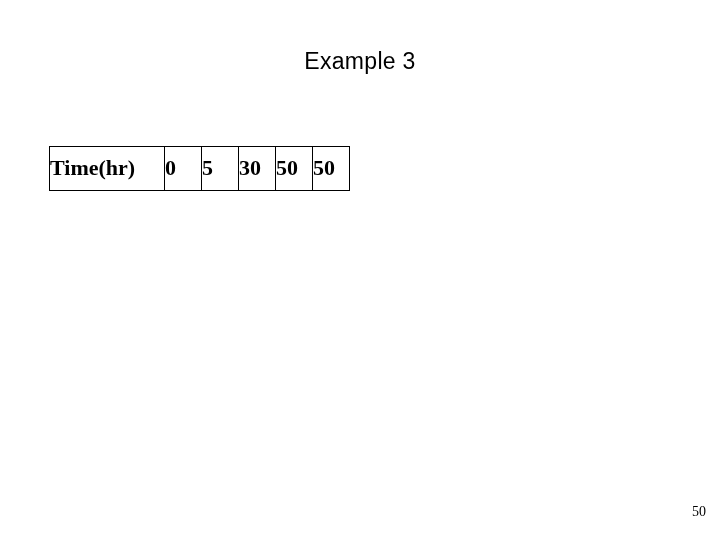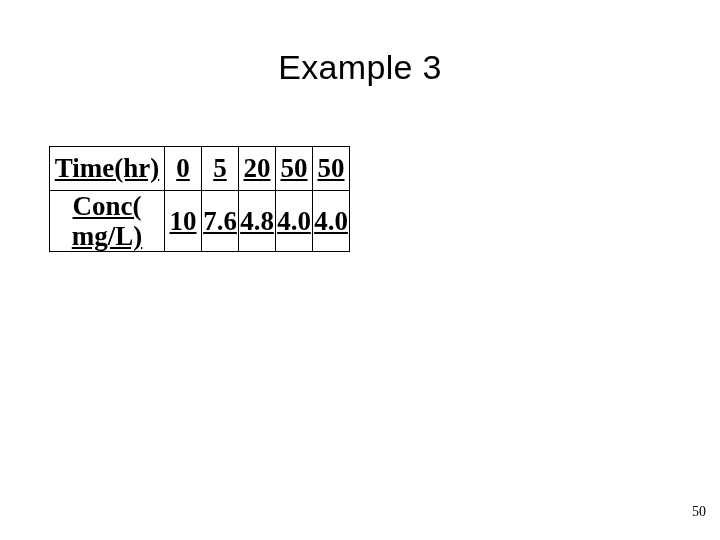--- a/index.html
+++ b/index.html
@@ -21,42 +21,41 @@
     width: 720px;
     height: 540px;
   }
   .slide-title {
     position: absolute;
     left: 0;
     top: 48px;
     width: 720px;
     text-align: center;
     font-family: "Liberation Sans", sans-serif;
-    font-size: 34px;
+    font-size: 23px;
     font-weight: 400;
     color: #000000;
     letter-spacing: 0.3px;
   }
   .data-table {
     position: absolute;
     left: 49px;
     top: 146px;
     border-collapse: collapse;
     font-family: "Liberation Serif", serif;
     font-weight: bold;
     color: #000000;
   }
   .data-table td {
     border: 1.5px solid #000000;
-    text-align: center;
+    text-align: left;
     vertical-align: middle;
-    font-size: 27px;
+    font-size: 22px;
     line-height: 1.12;
     padding: 0;
-    text-decoration: underline;
   }
   .row-label {
     width: 114px;
     height: 43px;
     padding: 2px 4px 2px 4px;
   }
   .cell {
     width: 36px;
     height: 43px;
     padding: 2px 3px;
@@ -77,30 +76,22 @@
 <div class="slide">
 
   <div class="slide-title">Example 3</div>
 
   <table class="data-table">
     <tbody>
       <tr>
         <td class="row-label">Time(hr)</td>
         <td class="cell">0</td>
         <td class="cell">5</td>
-        <td class="cell">20</td>
+        <td class="cell">30</td>
         <td class="cell">50</td>
         <td class="cell">50</td>
-      </tr>
-      <tr>
-        <td class="row-label">Conc( mg/L)</td>
-        <td class="cell">10</td>
-        <td class="cell">7.6</td>
-        <td class="cell">4.8</td>
-        <td class="cell">4.0</td>
-        <td class="cell">4.0</td>
       </tr>
     </tbody>
   </table>
 
   <div class="page-number">50</div>
 
 </div>
 
 </body></html>

